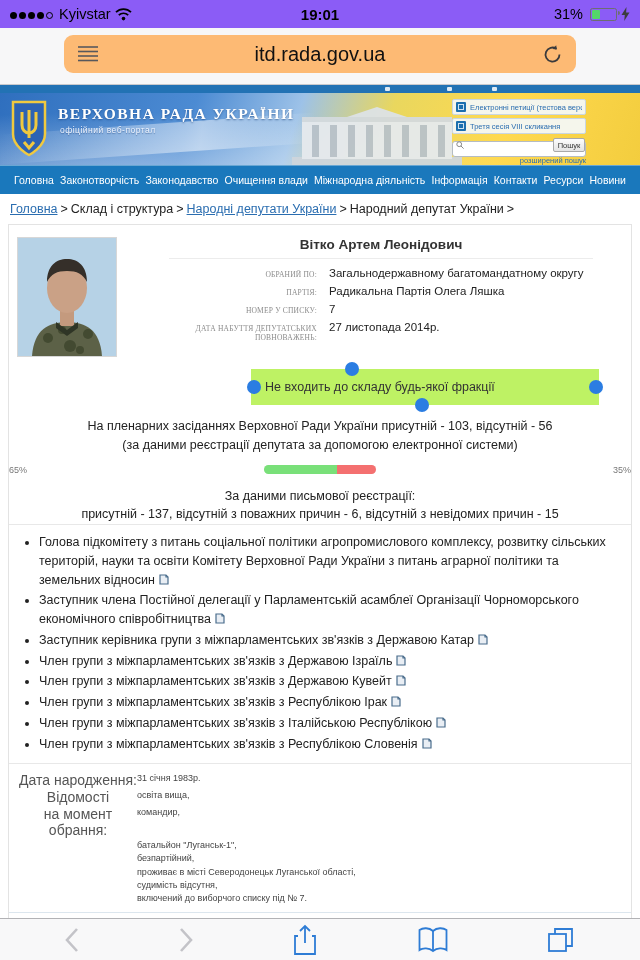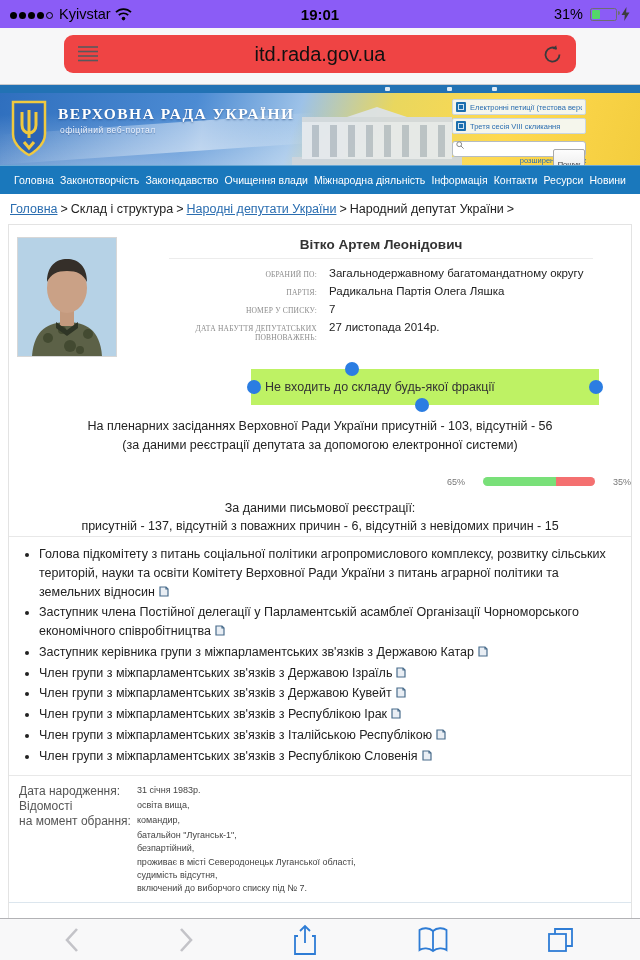--- a/index.html
+++ b/index.html
@@ -13,21 +13,21 @@
   .sb-right{justify-content:flex-end;}
   .sig-dot{width:7px;height:7px;border-radius:50%;background:#000;display:inline-block;margin-right:2px;}
   .sig-dot.empty{background:transparent;border:1px solid #000;width:5px;height:5px;}
   .sb-time{font-weight:bold;font-size:15px;}
   .battery{position:relative;width:25px;height:11px;border:1px solid #6d6d72;border-radius:2.5px;margin-left:3px;}
   .battery:after{content:"";position:absolute;right:-4px;top:2.5px;width:2.5px;height:4px;background:#6d6d72;border-radius:0 2px 2px 0;}
   .battery-fill{position:absolute;left:1px;top:1px;bottom:1px;background:#53d769;border-radius:1px;}
 
   
   .chrome{position:relative;height:56px;background:#f7f7f8;border-bottom:1px solid #c9c9cc;}
-  .url-field{position:absolute;left:64px;right:64px;top:7px;height:38px;background:#ef4444;
+  .url-field{position:absolute;left:64px;right:64px;top:7px;height:38px;background:#fdba74;
              border-radius:9px;display:flex;align-items:center;justify-content:center;}
   .url-text{font-size:20px;color:#111;}
   .reader-icon{position:absolute;left:14px;top:11px;}
   .reload-icon{position:absolute;right:13px;top:9px;}
 
   
   .page{position:relative;height:834px;overflow:hidden;background:#fff;}
 
   .topstrip{height:8px;background:#2272b4;position:relative;}
   .topstrip .speck{position:absolute;top:2px;width:5px;height:4px;background:rgba(255,255,255,.85);border-radius:1px;}
@@ -50,21 +50,21 @@
   .hdr-widgets{position:absolute;right:54px;top:6px;width:134px;}
   .hdr-widget{display:flex;align-items:center;gap:4px;background:rgba(244,248,251,.92);
       border:1px solid #c9d6e2;border-radius:2px;height:14px;padding:0 3px;margin-bottom:3px;}
   .hw-icon{width:10px;height:10px;background:#1c6fae;border-radius:1px;flex:none;position:relative;}
   .hw-icon:after{content:"";position:absolute;left:2px;top:2px;right:2px;bottom:2px;border:1px solid #cfe3f2;}
   .hdr-widget span{font-size:7.5px;color:#2a6db0;white-space:nowrap;overflow:hidden;}
   .hdr-search{position:relative;height:16px;margin-top:2px;}
   .hdr-search input{width:100%;height:16px;box-sizing:border-box;border:1px solid #b5bcc3;border-radius:3px;
       padding:0 36px 0 16px;font-size:8px;background:#fff;}
   .mag{position:absolute;left:4px;top:4px;}
-  .hdr-search button{position:absolute;right:1px;top:12px;height:30px;width:32px;font-size:7.5px;
+  .hdr-search button{position:absolute;right:1px;top:1px;height:14px;width:32px;font-size:7.5px;
       background:linear-gradient(#fdfdfd,#e4e4e4);border:1px solid #a9a9a9;border-radius:2px;color:#333;padding:0;}
   .adv-search{display:block;text-align:right;font-size:7.5px;color:#2a6db0;margin-top:3px;text-decoration:none;}
 
   
   .navbar{height:28px;background:#1a78bc;display:flex;align-items:center;justify-content:space-between;
           padding:0 14px;border-top:1px solid rgba(255,255,255,.35);}
   .nav-item{color:#fff;font-size:10.5px;text-decoration:none;white-space:nowrap;}
 
   
   .breadcrumb{padding:8px 10px 6px;font-size:12.5px;color:#222;}
@@ -86,34 +86,34 @@
   
   .fraction-box{position:relative;margin:2px 32px 12px 242px;background:#bef264;
                 padding:11px 10px 11px 14px;font-size:12.5px;color:#333;}
   .sel-dot{position:absolute;width:14px;height:14px;border-radius:50%;background:#2b7de2;}
   .sel-dot.top{left:27%;top:-7px;}
   .sel-dot.bottom{left:47%;bottom:-7px;}
   .sel-dot.left{left:-4px;top:50%;margin-top:-7px;}
   .sel-dot.right{right:-4px;top:50%;margin-top:-7px;}
 
   .stats{text-align:center;font-size:12.5px;color:#222;line-height:1.5;padding:0 24px;}
-  .bar-row{display:flex;align-items:center;justify-content:flex-end;gap:18px;margin:22px 0 12px;}
+  .bar-row{display:flex;align-items:center;justify-content:space-between;gap:18px;margin:10px 0 12px;}
   .bar-label{font-size:9px;color:#777;}
   .bar{width:112px;height:9px;border-radius:5px;overflow:hidden;display:flex;background:#eee;}
   .seg-green{background:#79e079;height:100%;}
   .seg-yellow{background:#ffd44d;height:100%;}
   .seg-red{background:#f47070;height:100%;}
 
   .positions{border-top:1px solid #e8e8e8;margin:0;padding:8px 14px 8px 30px;}
   .positions li{font-size:12.5px;color:#222;line-height:1.5;margin-bottom:2px;}
   .hist-icon{margin-left:4px;vertical-align:-1px;}
 
   .details{border-top:1px solid #e8e8e8;padding:8px 10px;display:grid;
            grid-template-columns:118px 1fr;row-gap:1px;}
-  .dl{font-size:12px;color:#555;}
+  .dl{font-size:14px;color:#555;text-align:center;}
   .dv{font-size:9px;color:#444;line-height:1.35;}
 
   .footer-links{border-top:1px solid #dce6ee;padding:8px 10px 20px;}
 
   
   .toolbar{position:absolute;left:0;bottom:0;width:640px;height:42px;background:#f8f8f9;
            border-top:1px solid #b2b2b5;display:flex;align-items:center;justify-content:space-between;
            padding:0 64px;box-sizing:border-box;}
   .tb-btn{background:none;border:none;padding:0;display:flex;align-items:center;}
 </style>

